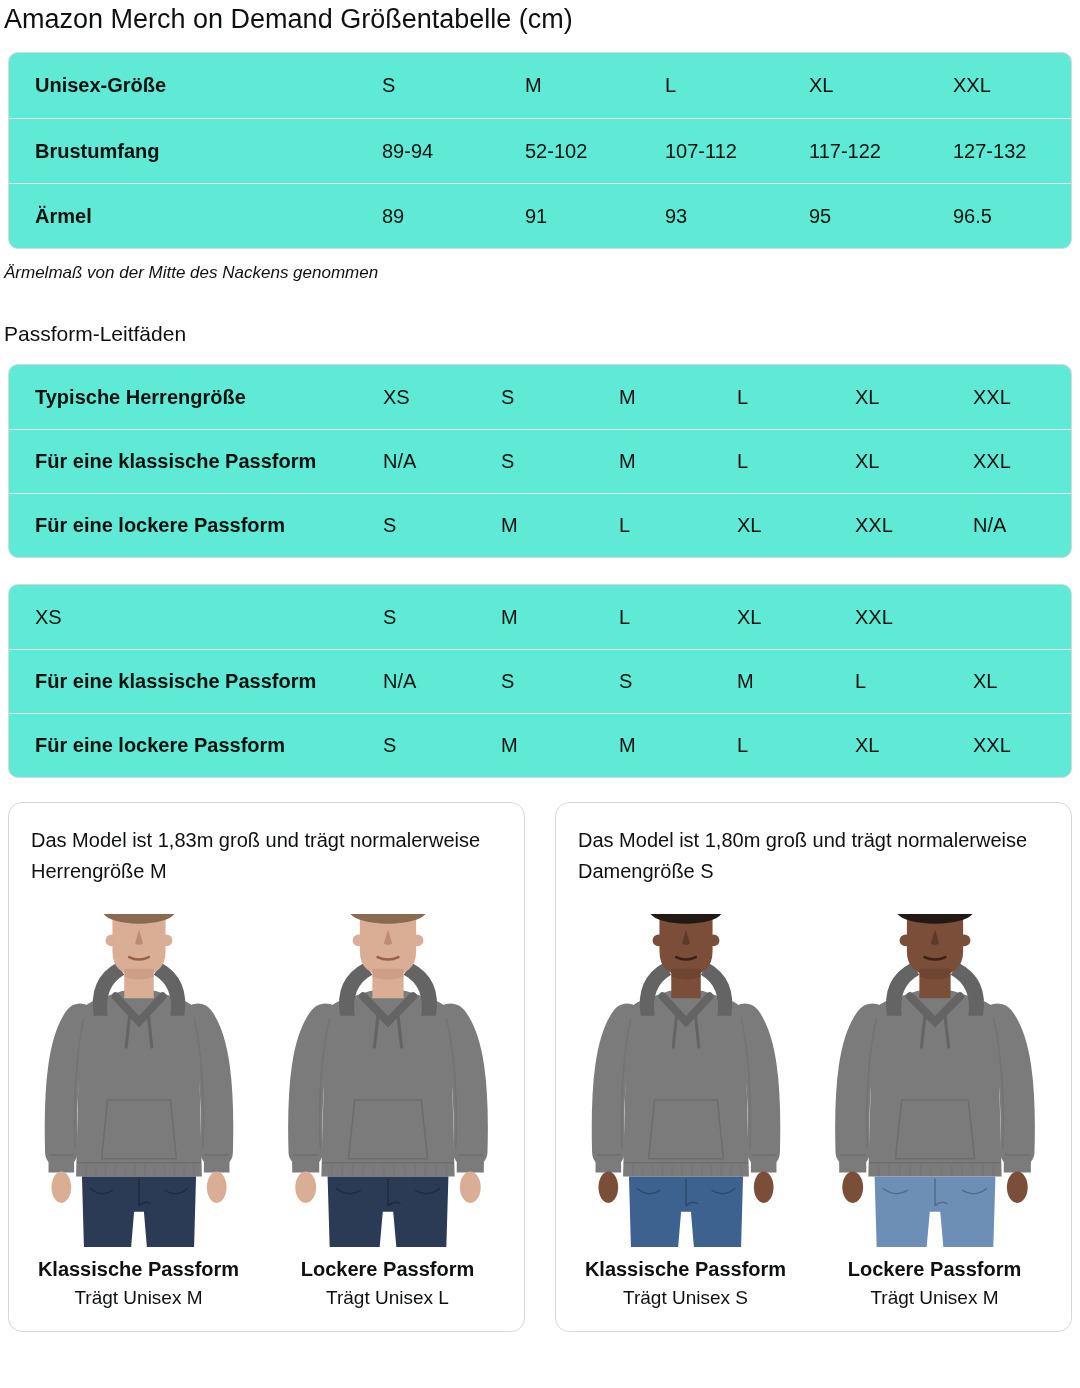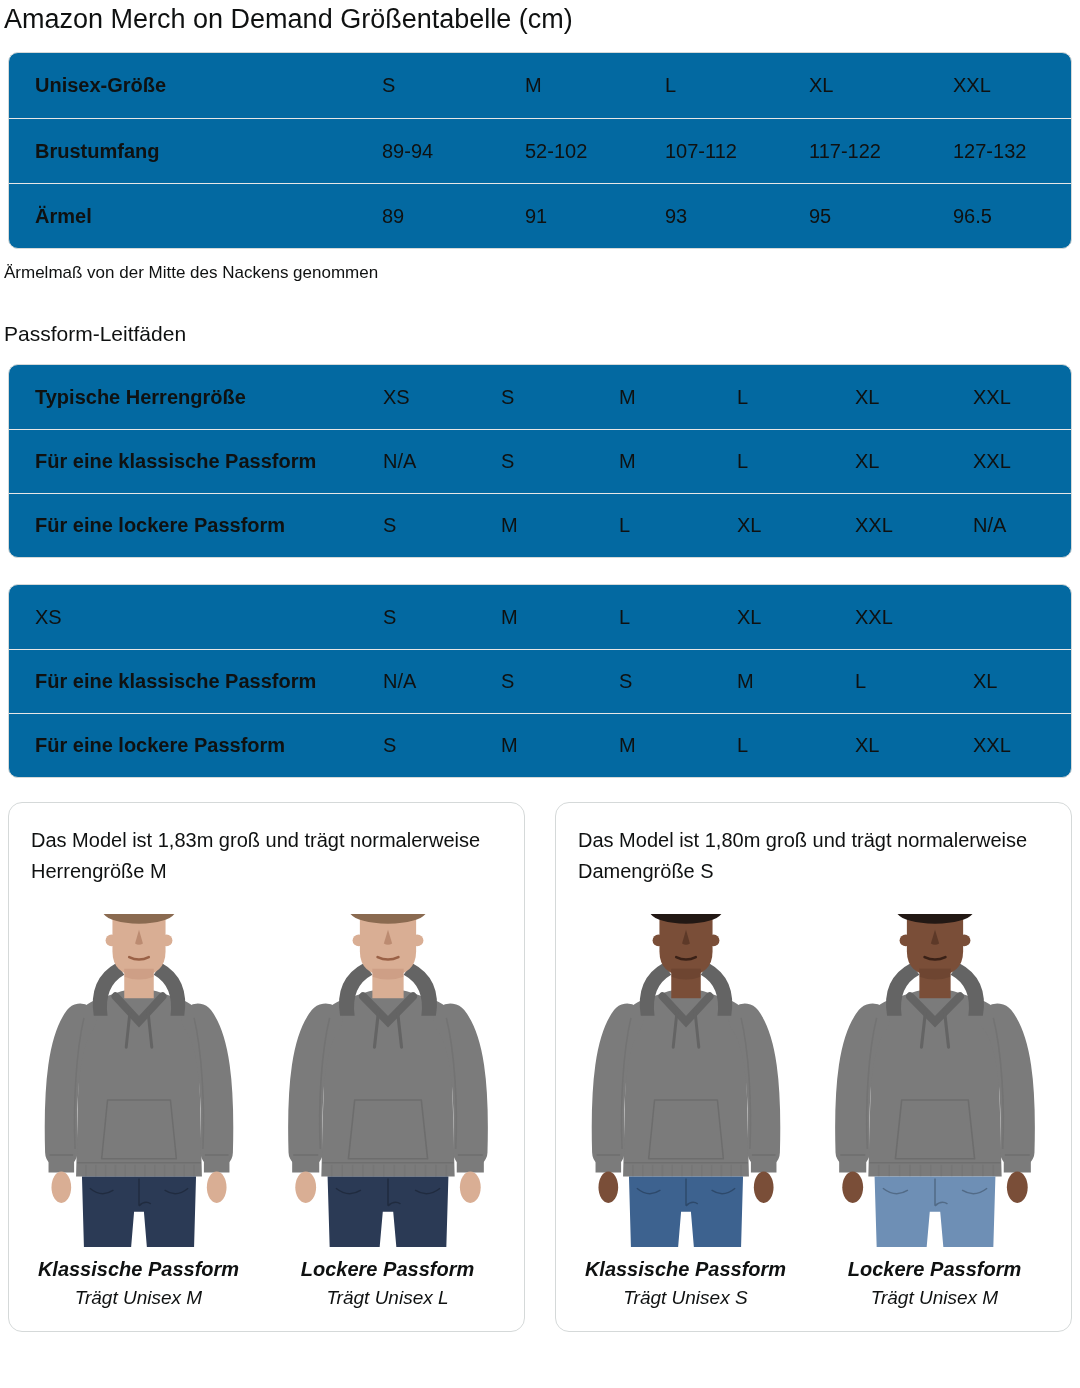--- a/index.html
+++ b/index.html
@@ -21,44 +21,44 @@
   body{
     width:1080px;height:1388px;overflow:hidden;
     font-family:"Liberation Sans","DejaVu Sans",sans-serif;
     color:var(--text);
   }
   .page{padding:2px 4px 0 4px;}
 
   .page-title{font-size:27px;font-weight:400;margin:2px 0 17px 0;}
 
   .table-card{
-    margin:0 4px;background:#0369a1;
+    margin:0 4px;background:#5eead4;
     border:1px solid var(--table-border);
     border-radius:10px;overflow:hidden;
   }
   .trow{display:grid;align-items:center;padding:0 26px;}
   .trow + .trow{border-top:1px solid var(--row-divider);}
   .t1row{grid-template-columns:347px 143px 140px 144px 144px auto;height:65px;}
   .t2row{grid-template-columns:348px 118px 118px 118px 118px 118px auto;height:64px;}
   .tcell{font-size:20px;font-weight:400;white-space:nowrap;}
   .tcell.label{font-weight:700;font-size:20px;}
 
-  .footnote{font-size:17px;margin:14px 0 0 0;}
+  .footnote{font-size:17px;margin:14px 0 0 0;font-style:italic;}
   .section-heading{font-size:21px;font-weight:400;margin:39px 0 18px 0;}
   .table-gap{margin-top:26px;}
 
   .cards{display:flex;gap:30px;margin:24px 4px 0 4px;}
   .model-card{
     flex:1 1 0;background:#fff;
     border:1px solid var(--table-border);
     border-radius:14px;
     padding:22px 0 18px 0;height:530px;
   }
   .card-desc{font-size:20px;line-height:31px;padding:0 22px;margin-bottom:27px;}
-  .models{display:flex;justify-content:center;align-items:flex-start;gap:6px;font-style:italic;}
+  .models{display:flex;justify-content:center;align-items:flex-start;gap:6px;}
   .model{display:flex;flex-direction:column;align-items:center;}
   .model-svg{height:333px;display:block;}
   .model-svg.fit-classic{width:236px;}
   .model-svg.fit-loose{width:250px;}
   figcaption{text-align:center;margin-top:8px;}
   .fit-label{font-size:20px;font-weight:700;line-height:28px;}
   .size-label{font-size:19px;font-weight:400;line-height:30px;}
 
   
   .model-svg{--hoodie:var(--hoodie-gray);--hoodie-dk:var(--hoodie-shadow);}

